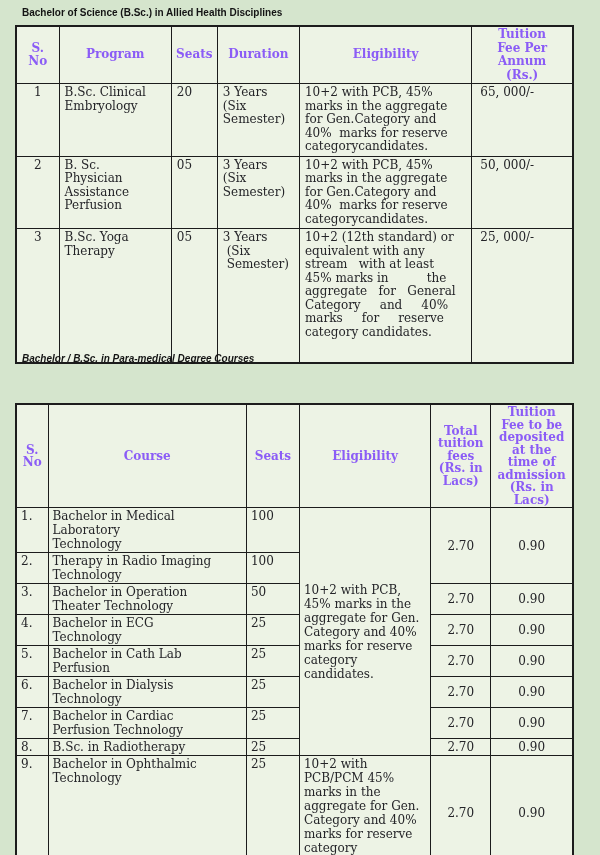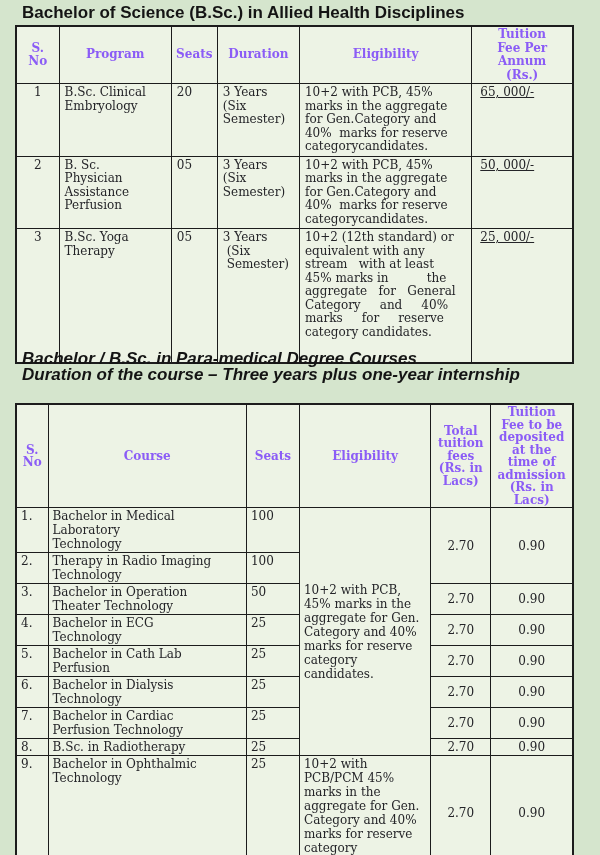--- a/index.html
+++ b/index.html
@@ -7,21 +7,21 @@
     position:relative;
     width:600px;height:855px;
     background:#d5e5cd;
     font-family:"DejaVu Serif","Liberation Serif",serif;
     color:#242428;
     overflow:hidden;
   }
   .doc-title{
     position:absolute;left:22px;
     font-family:"Liberation Sans",sans-serif;
-    font-weight:bold;font-size:17px;line-height:16px;
+    font-weight:bold;font-size:10px;line-height:16px;
     color:#141414;
   }
   #title1{top:5px;}
   #title2{top:351px;font-style:italic;}
   table{
     position:absolute;left:15px;
     border-collapse:collapse;
     table-layout:fixed;
     background:#edf3e5;
     border:2.5px solid #1c1c1c;
@@ -35,21 +35,21 @@
     box-sizing:border-box;
     padding:2px 5px;
   }
   th{
     font-weight:bold;text-align:center;vertical-align:middle;
     line-height:13.5px;padding:1px 2px;color:#8b5cf6;
   }
   
   #t1{top:25px;width:559px;line-height:13.5px;}
   #t1 td.sno{text-align:center;}
-  #t1 td.fee{padding-left:8px;text-decoration:underline;}
+  #t1 td.fee{padding-left:8px;}
   
   #t2{top:403px;width:559px;line-height:14px;}
   #t2 th{line-height:12.5px;}
   #t2 td{padding:1px 4px;}
   #t2 td.seats{}
   #t2 td.feeval{text-align:center;vertical-align:middle;}
   #t2 td.elig-merged{vertical-align:middle;}
 </style>
 </head>
 <body>
@@ -128,21 +128,20 @@
 Category     and     40%
 marks     for     reserve
 category candidates.</td>
       <td class="fee">25, 000/-</td>
     </tr>
   </tbody>
     </table>
 
   <div id="title2" class="doc-title">
     <div>Bachelor / B.Sc. in Para-medical Degree Courses</div>
-    <div>Duration of the course – Three years plus one-year internship</div>
   </div>
 
   <table id="t2">
     <colgroup>
       <col style="width:32px">
         <col style="width:198px">
         <col style="width:53px">
       <col style="width:131px">
         <col style="width:60px">
         <col style="width:82px">

